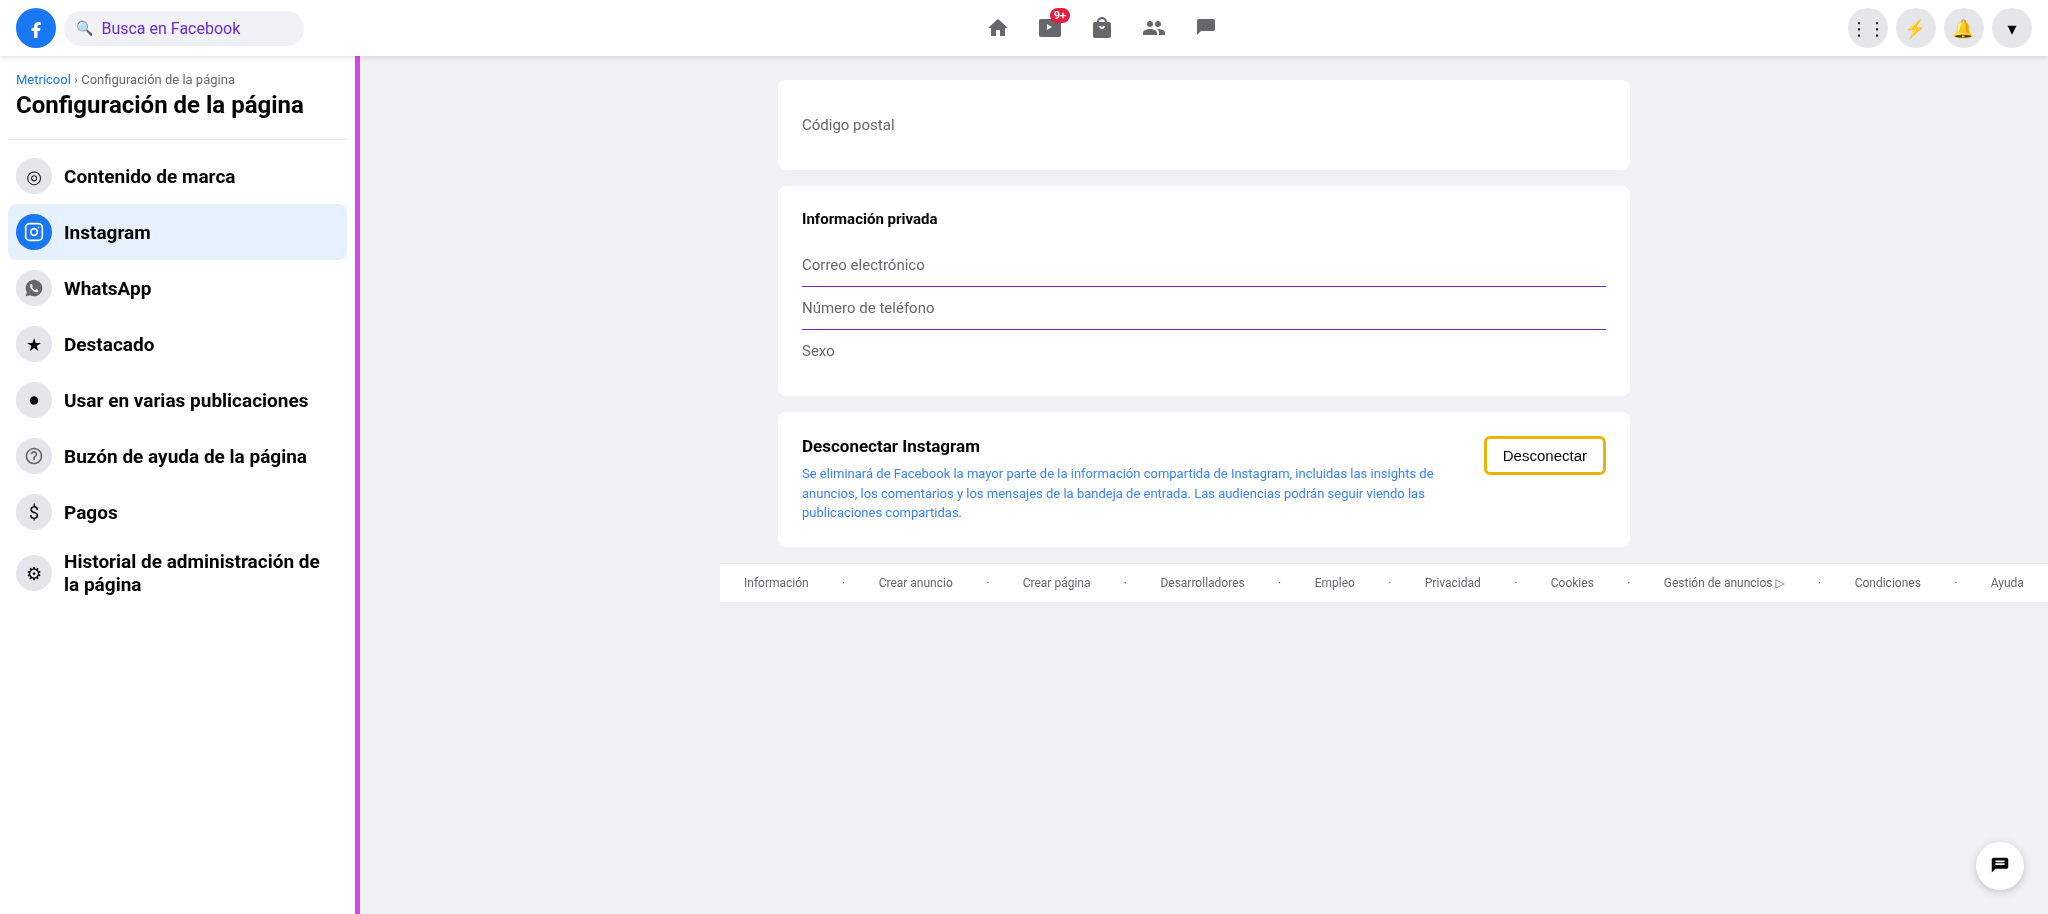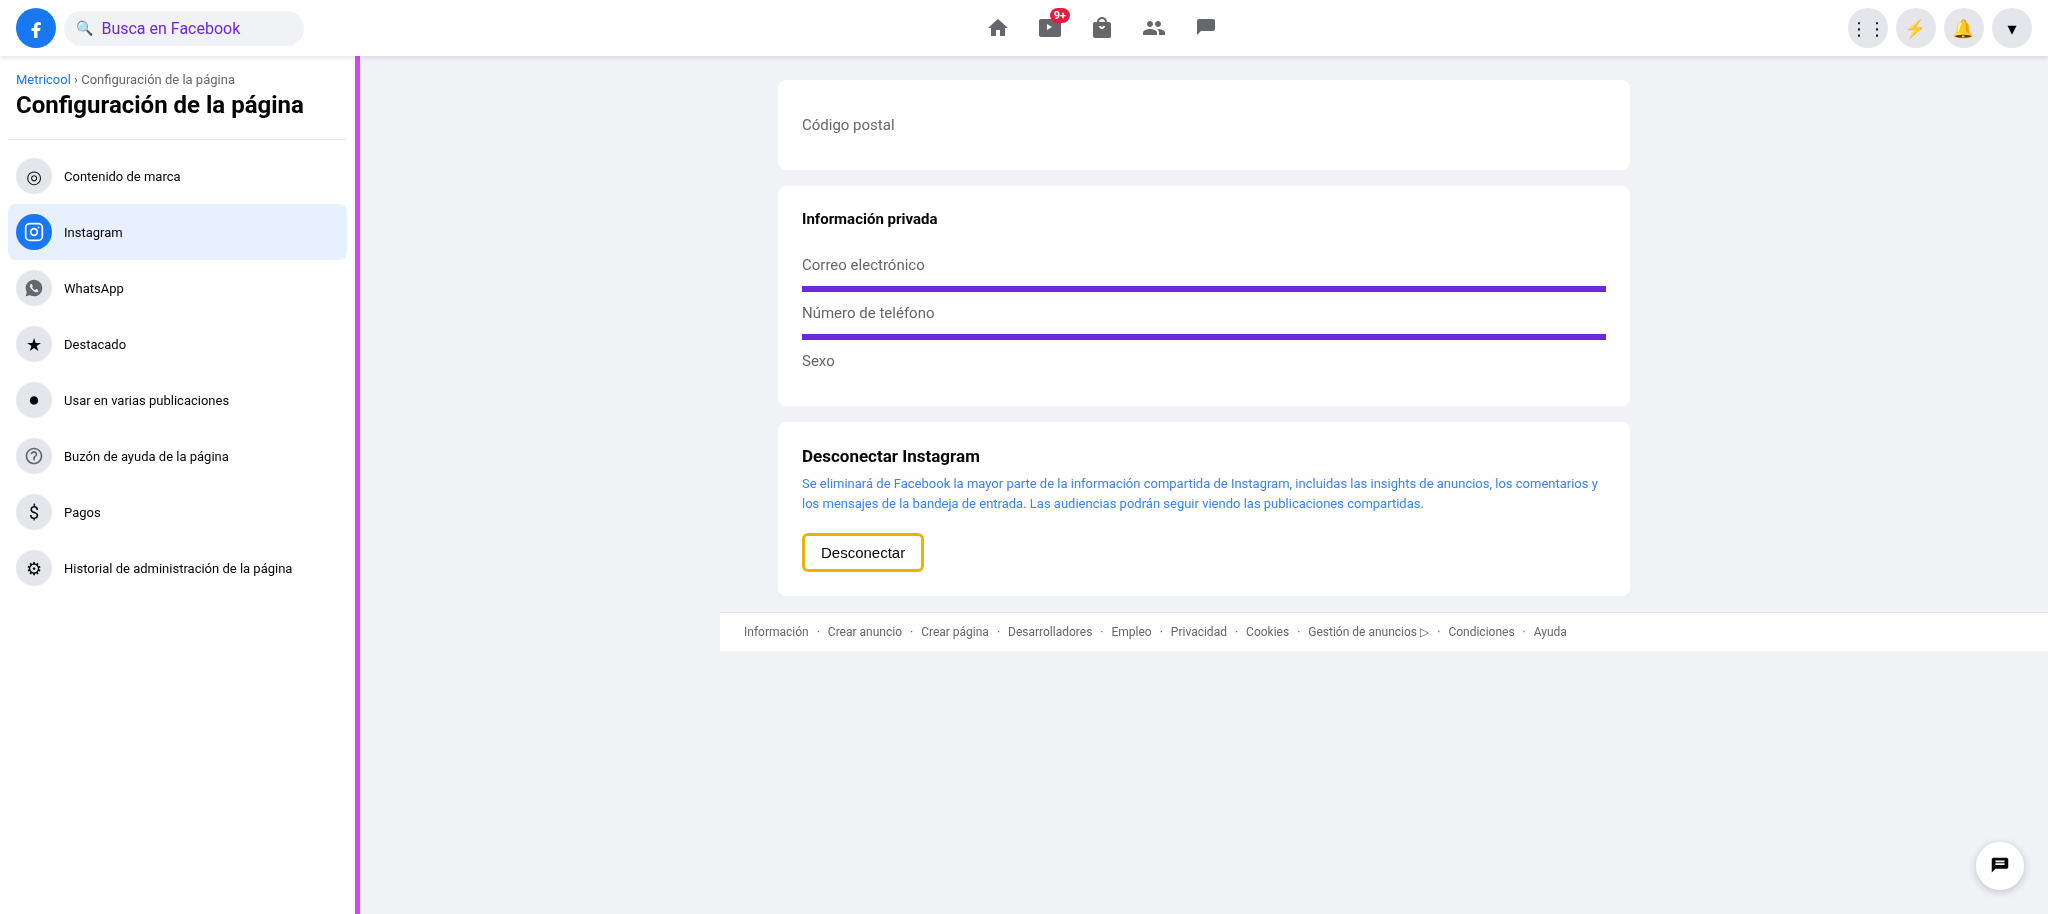--- a/index.html
+++ b/index.html
@@ -30,34 +30,34 @@
     
     .sidebar { width: 360px; background: #fff; padding: 16px 8px; flex-shrink: 0; border-right: 5px solid #d946ef; overflow-y: auto; height: calc(100vh - 56px); position: fixed; top: 56px; }
     .breadcrumb { padding: 0 8px 4px; font-size: 13px; color: #65676b; }
     .breadcrumb a { color: #1877f2; text-decoration: none; }
     .sidebar-title { padding: 0 8px 12px; font-size: 24px; font-weight: 700; }
     .sidebar-divider { border: none; border-top: 1px solid #e4e6eb; margin: 8px 0; }
     .sidebar-item { display: flex; align-items: center; gap: 12px; padding: 10px 8px; border-radius: 8px; cursor: pointer; }
     .sidebar-item.active { background: #e7f0fe; }
     .sidebar-item-icon { width: 36px; height: 36px; border-radius: 50%; background: #e4e6eb; display: flex; align-items: center; justify-content: center; font-size: 18px; flex-shrink: 0; }
     .sidebar-item.active .sidebar-item-icon { background: #1877f2; color: white; }
-    .sidebar-item-label { font-size: 13px; font-weight: 400; }
+    .sidebar-item-label { font-size: 19px; font-weight: 700; }
 
     
     .main-content { margin-left: 360px; flex: 1; padding: 0; background: #f0f2f5; }
     .content-inner { max-width: 900px; margin: 0 auto; padding: 24px 24px 0; }
 
     
     .form-section { background: #fff; border-radius: 8px; padding: 24px; margin-bottom: 16px; }
     .section-title { font-size: 15px; font-weight: 700; margin-bottom: 16px; }
-    .form-field { padding: 12px 0; border-bottom: 6px solid #6d28d9; color: #65676b; font-size: 15px; }
+    .form-field { padding: 12px 0; border-bottom: 1px solid #6d28d9; color: #65676b; font-size: 15px; }
     .form-field:last-child { border-bottom: none; }
 
     
-    .disconnect-section { background: #fff; border-radius: 8px; padding: 24px; margin-bottom: 16px; display: flex; justify-content: space-between; align-items: flex-start; gap: 20px; flex-direction: column; }
+    .disconnect-section { background: #fff; border-radius: 8px; padding: 24px; margin-bottom: 16px; display: flex; justify-content: space-between; align-items: flex-start; gap: 12px; }
     .disconnect-text { flex: 1; }
     .disconnect-title { font-size: 17px; font-weight: 700; margin-bottom: 8px; }
     .disconnect-desc { font-size: 13px; color: #3b82f6; line-height: 1.5; }
     .disconnect-btn { background: #fff; border: 3px solid #eab308; color: #050505; padding: 8px 16px; border-radius: 6px; font-size: 15px; font-weight: 500; cursor: pointer; white-space: nowrap; flex-shrink: 0; }
 
     
     .footer { background: #fff; border-top: 1px solid #e4e6eb; padding: 12px 24px; display: flex; flex-wrap: wrap; gap: 8px; align-items: center; font-size: 12px; color: #65676b; margin-left: 360px; }
     .footer a { color: #65676b; text-decoration: none; }
 
     
@@ -200,21 +200,21 @@
       <div class="disconnect-section">
         <div class="disconnect-text">
           <div class="disconnect-title">Desconectar Instagram</div>
           <div class="disconnect-desc">Se eliminará de Facebook la mayor parte de la información compartida de Instagram, incluidas las insights de anuncios, los comentarios y los mensajes de la bandeja de entrada. Las audiencias podrán seguir viendo las publicaciones compartidas.</div>
         </div>
         <button class="disconnect-btn">Desconectar</button>
       </div>
 
     </div>
 
-    <footer class="footer" style="margin-top:16px;">
+    <footer class="footer" style="margin-top:16px;justify-content:space-between;">
       <a href="#">Información</a>
       <span>·</span>
       <a href="#">Crear anuncio</a>
       <span>·</span>
       <a href="#">Crear página</a>
       <span>·</span>
       <a href="#">Desarrolladores</a>
       <span>·</span>
       <a href="#">Empleo</a>
       <span>·</span>

